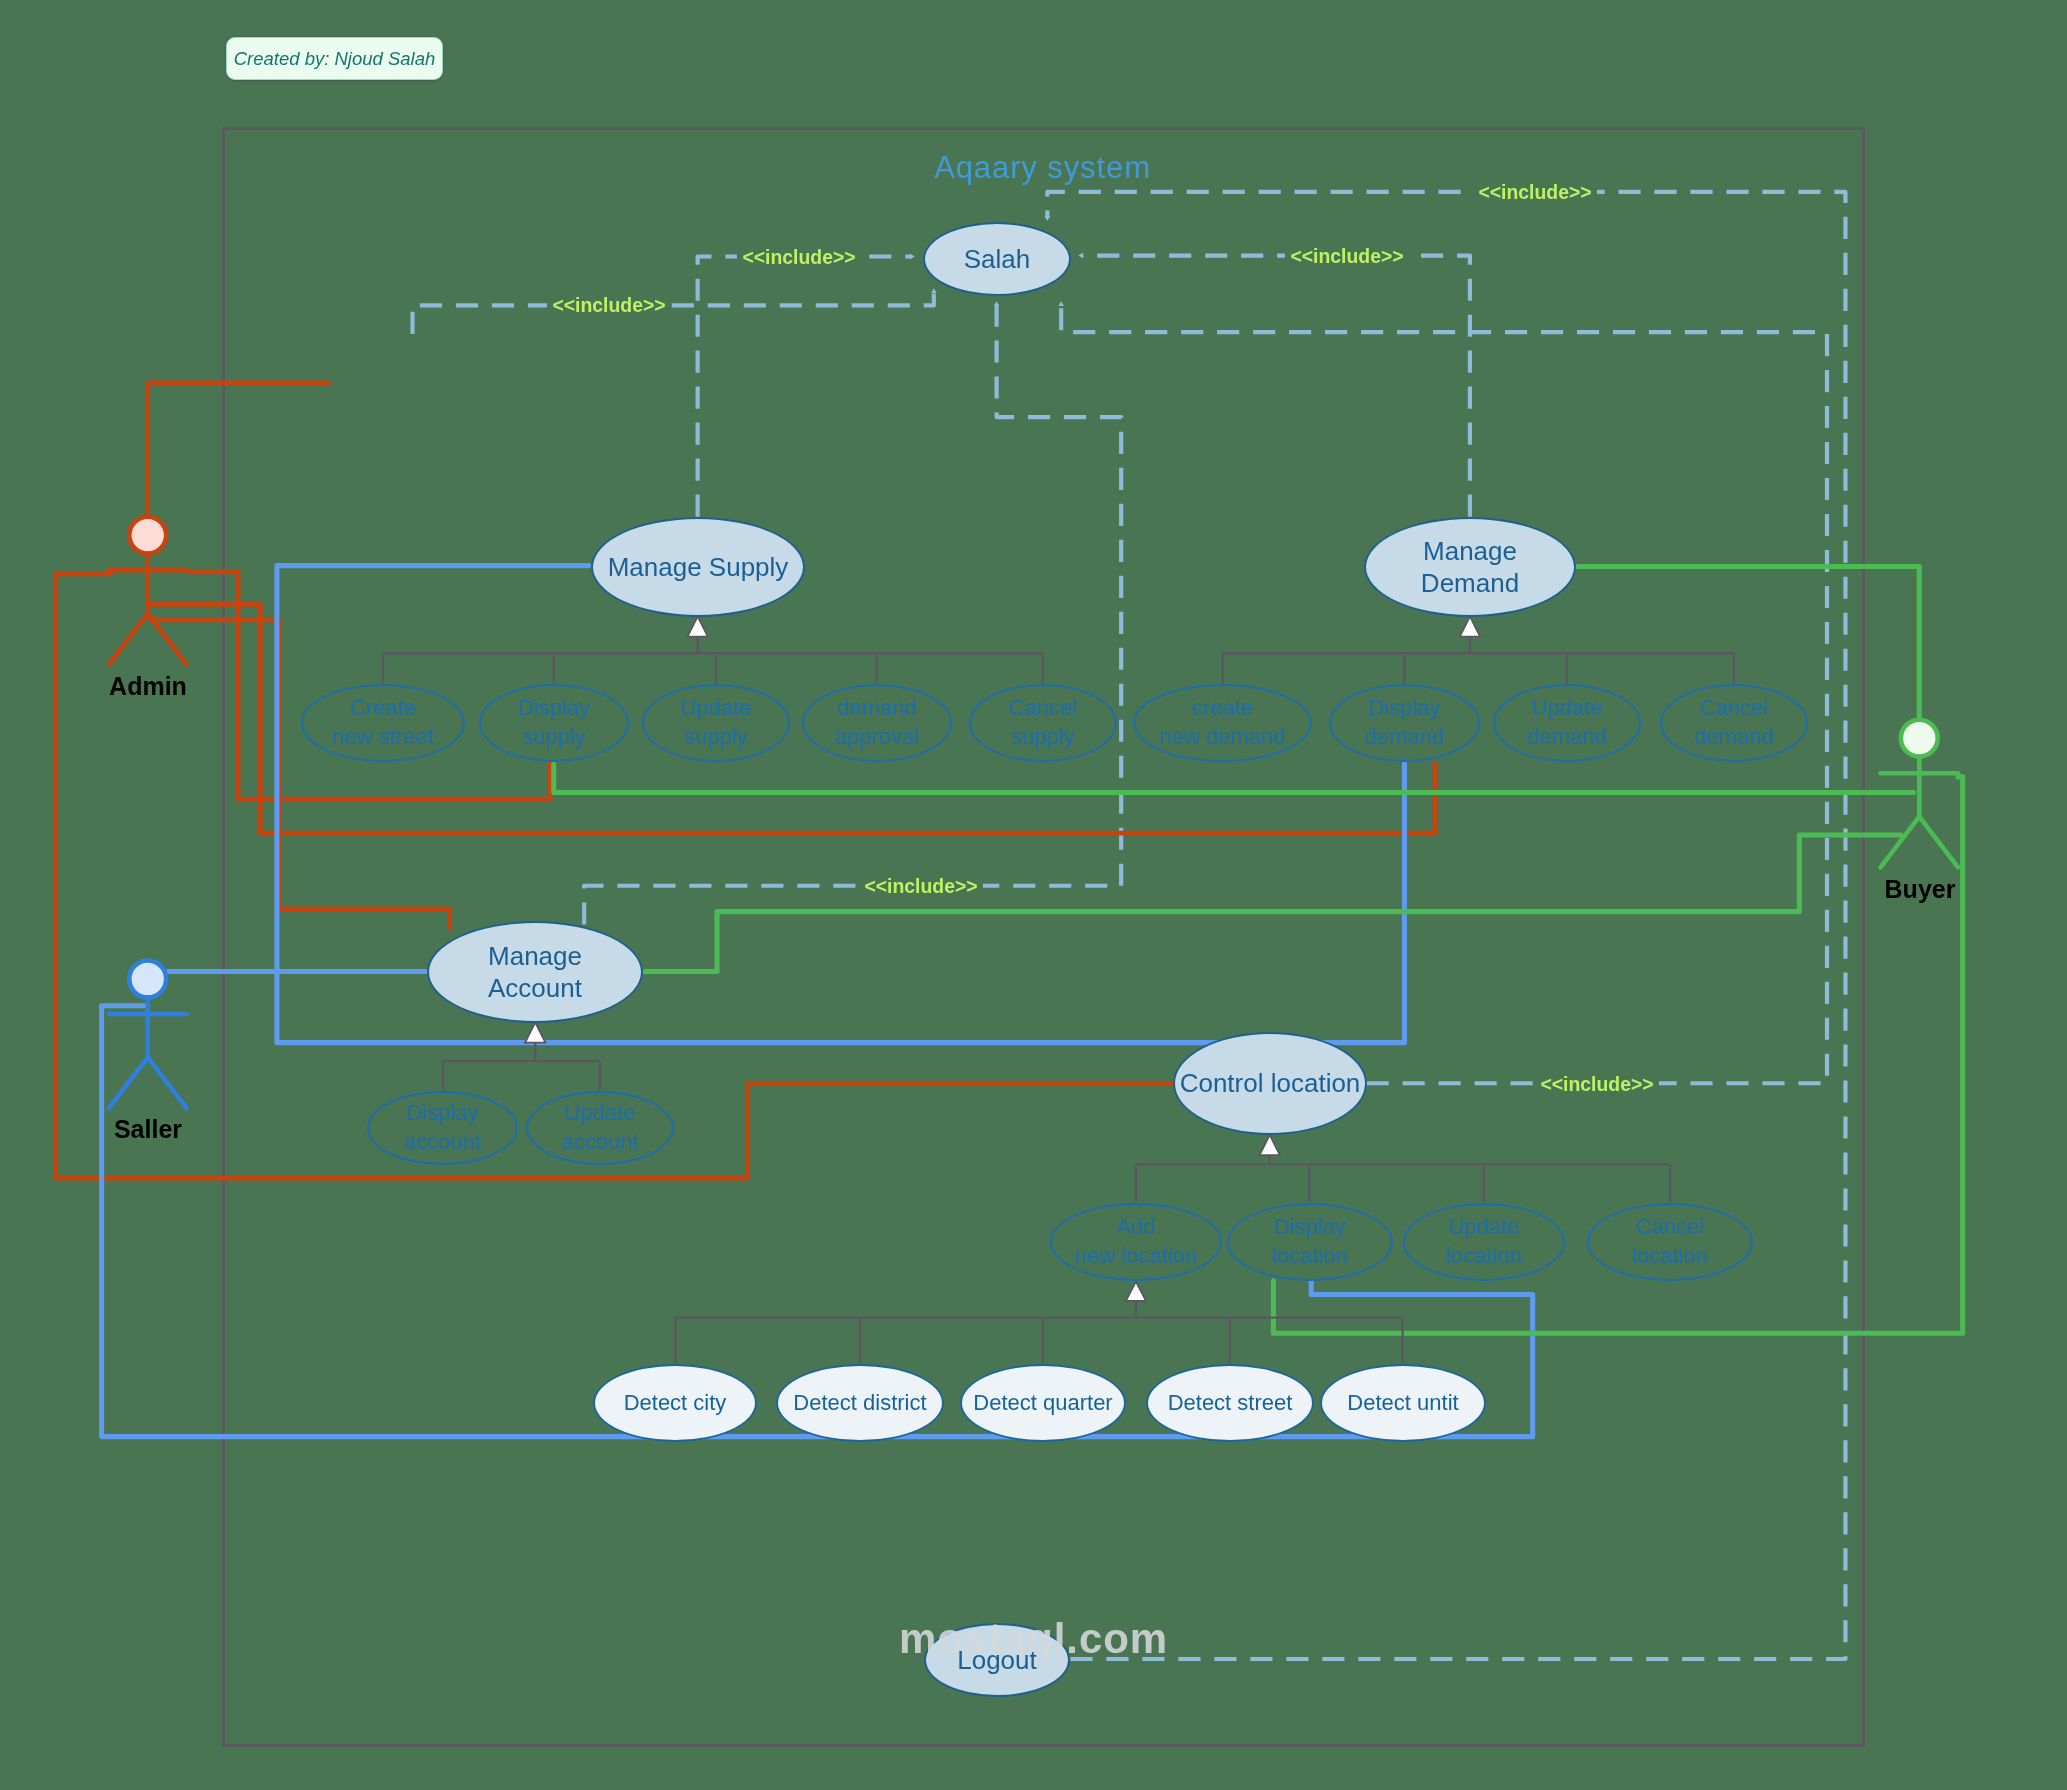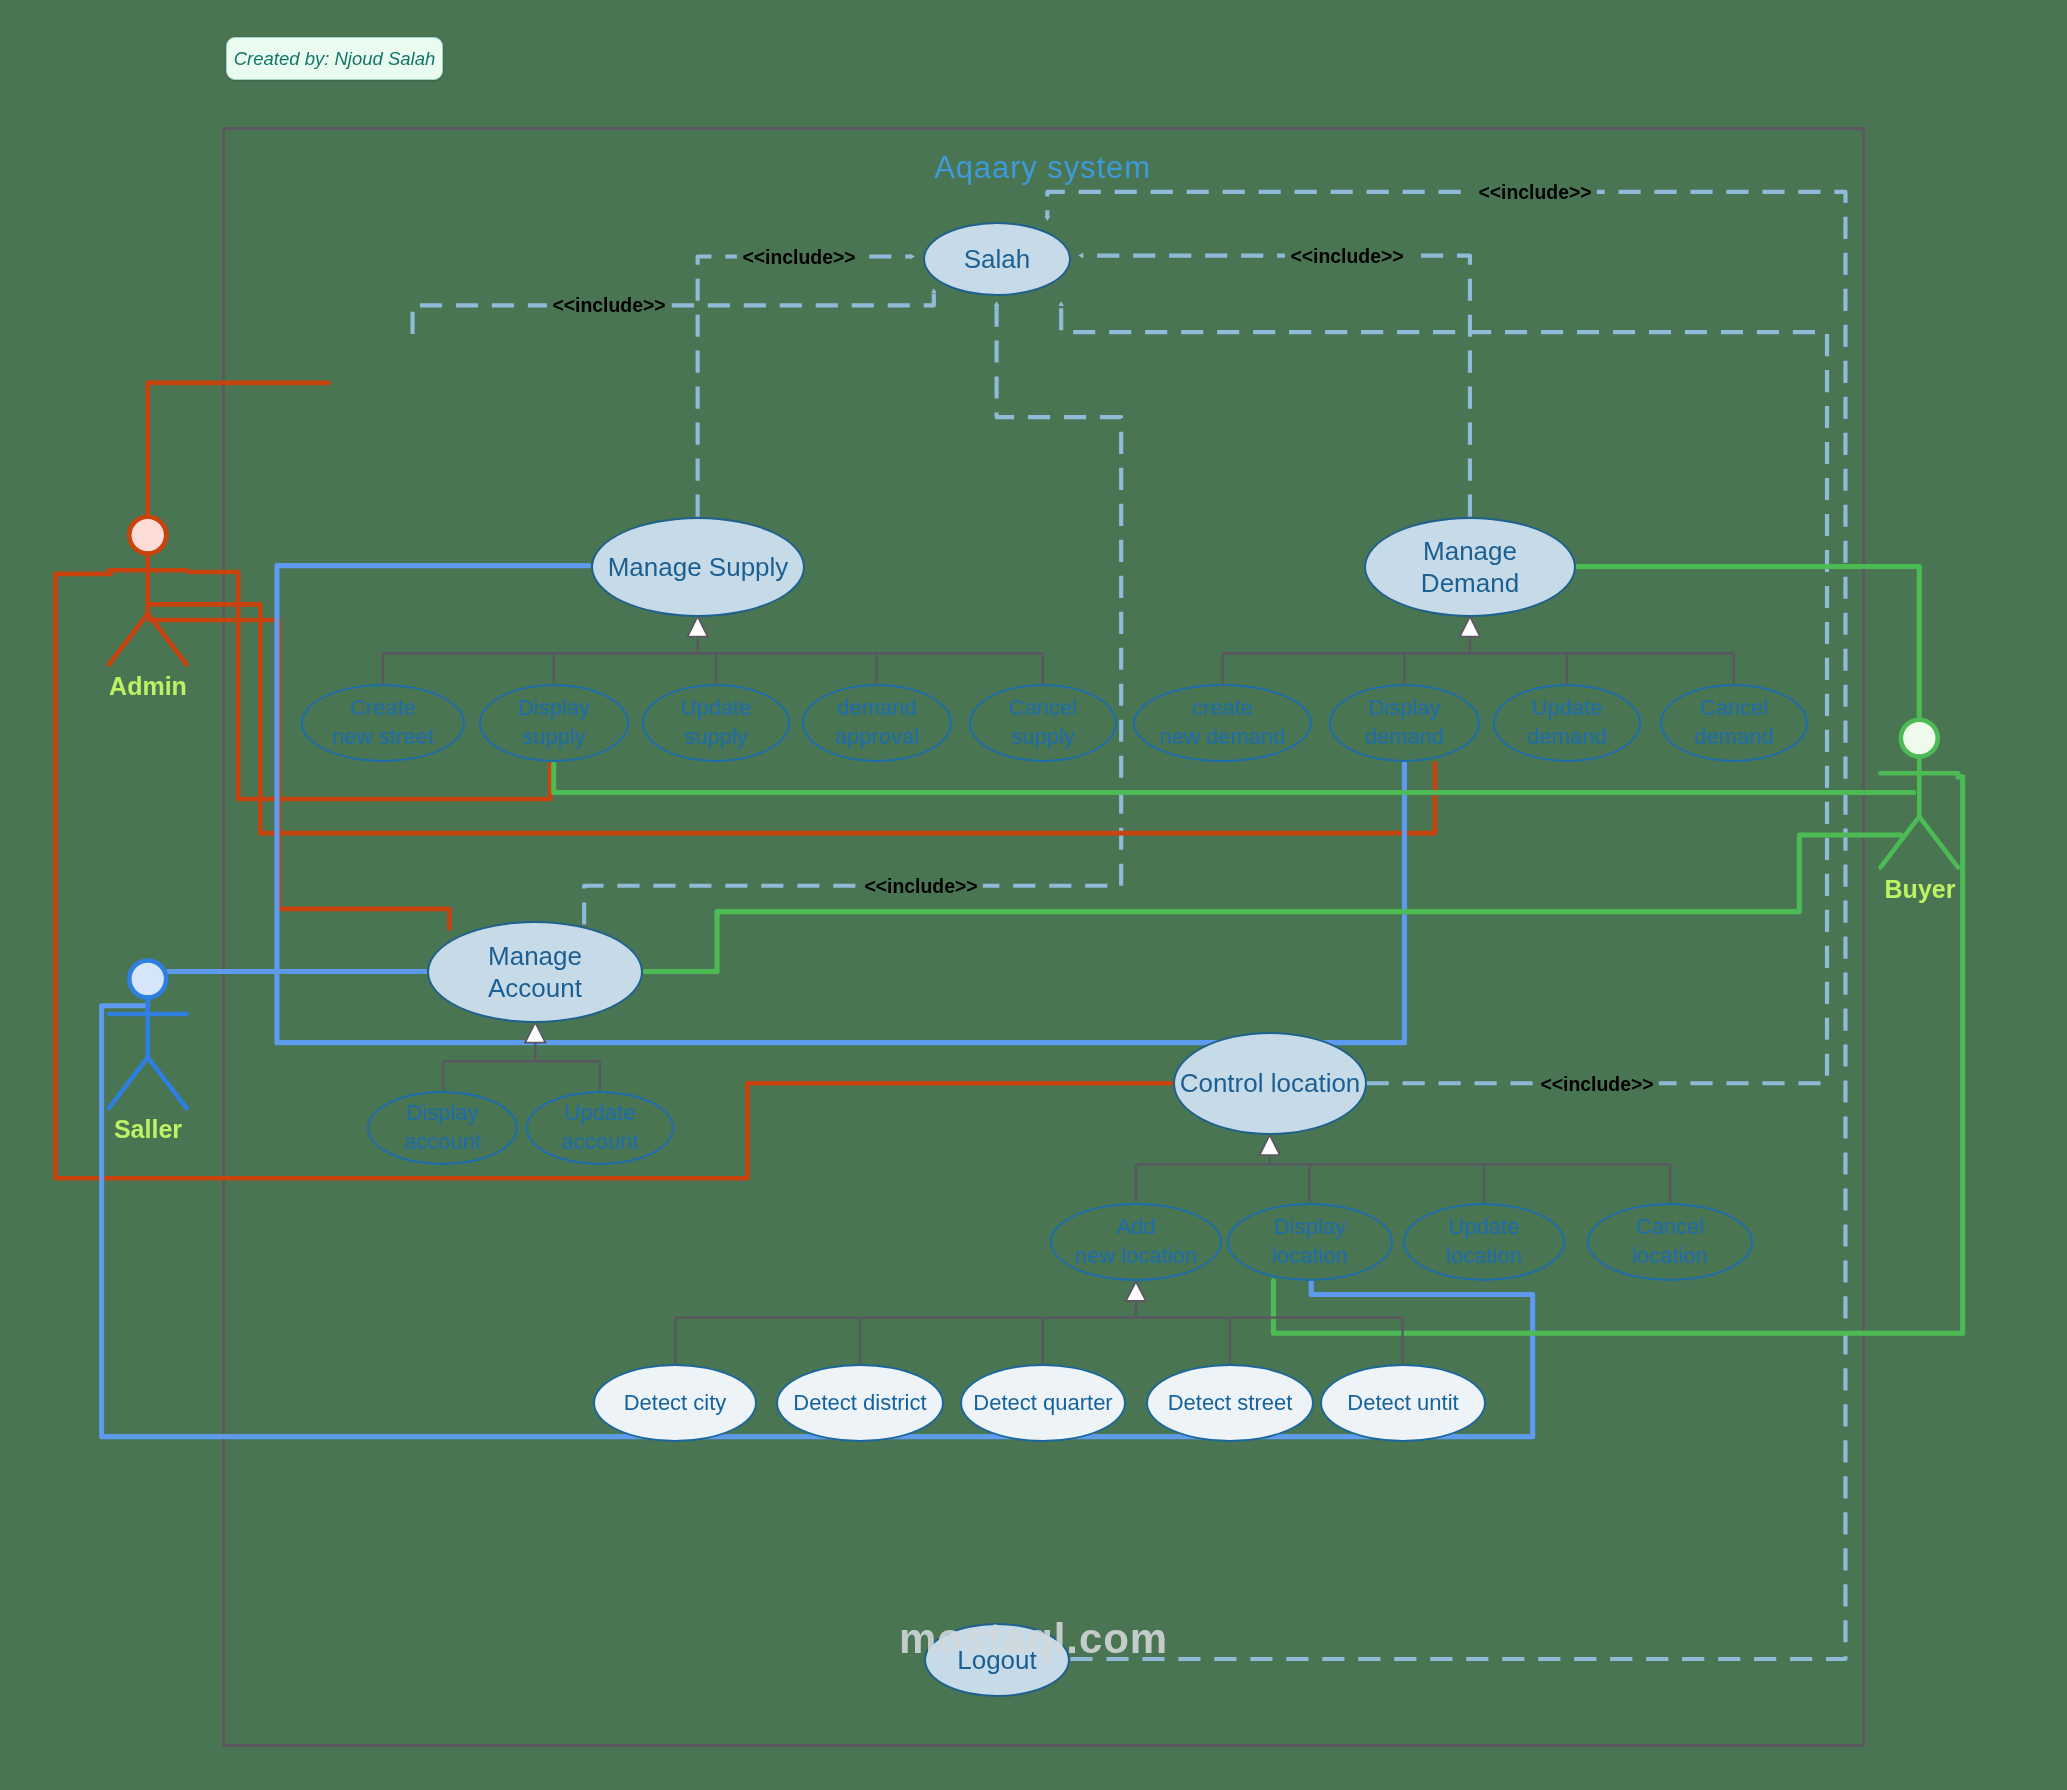--- a/index.html
+++ b/index.html
@@ -37,26 +37,26 @@
   #inc-labels{position:absolute;left:0;top:0;width:2067px;height:1790px;z-index:3;pointer-events:none;}
   .uc{
     position:absolute;border-radius:50%;box-sizing:border-box;
     display:flex;flex-direction:column;align-items:center;justify-content:center;
     text-align:center;pointer-events:auto;
   }
   .uc.filled{background:#c6dae8;border:2.8px solid #1f618d;color:#1c5f92;font-size:26px;line-height:1.25;}
   .uc.outline{background:transparent;border:2.8px solid #1c6dad;color:#1c6dad;font-size:22px;line-height:1.3;}
   .uc.light{background:#eef3f8;border:2.8px solid #1a679e;color:#15639c;font-size:22px;line-height:1.25;}
   .actor-label{
-    position:absolute;font-size:25px;font-weight:bold;color:#bef264;
+    position:absolute;font-size:25px;font-weight:bold;color:#000000;
     text-align:center;transform:translateX(-50%);pointer-events:none;
   }
   .inc-lbl{
     position:absolute;transform:translate(-50%,-50%);
-    font-size:19.4px;font-weight:bold;color:#000000;
+    font-size:19.4px;font-weight:bold;color:#bef264;
     background:#4a7553;padding:0.9px 5.5px;white-space:nowrap;
   }
   .watermark{
     position:absolute;left:886px;top:1620px;width:295px;z-index:4;
     text-align:center;pointer-events:none;opacity:.88;
   }
   .watermark .wm-logo{
     font-family:"DejaVu Sans", sans-serif;font-size:78px;font-weight:bold;
     color:#d4d9db;line-height:.9;
   }

